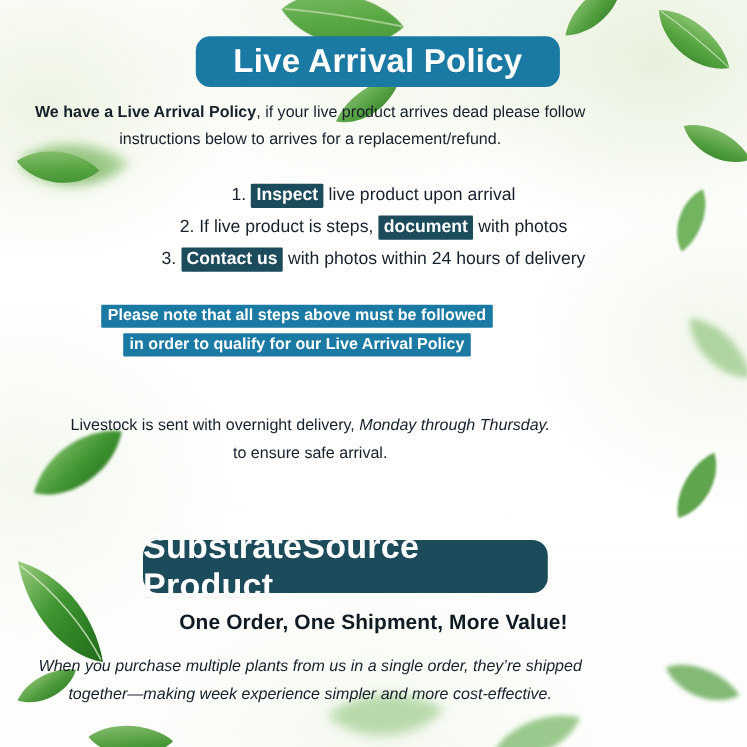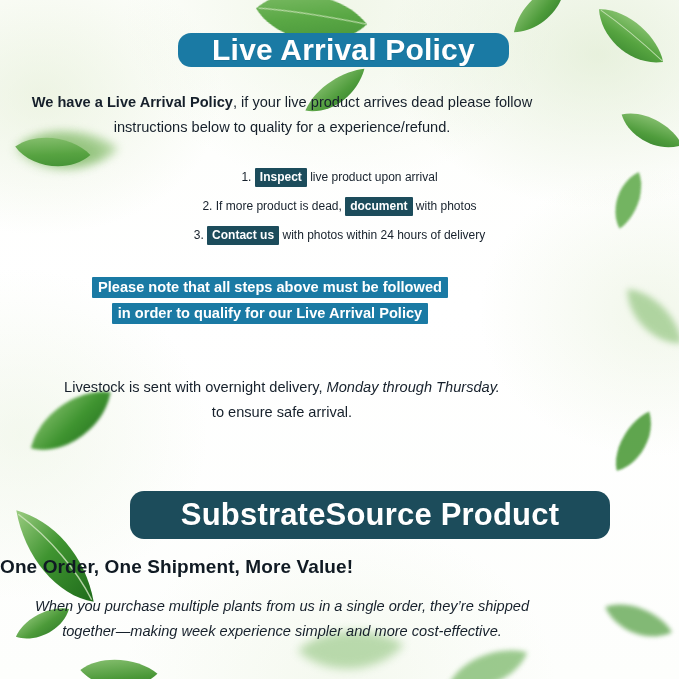--- a/index.html
+++ b/index.html
@@ -27,44 +27,44 @@
   
   .content{position:relative;z-index:5;width:679px;height:679px;}
 
   .banner{
     position:absolute;display:flex;align-items:center;justify-content:center;
     color:#ffffff;font-weight:bold;letter-spacing:.2px;
     border-radius:14px;
     text-shadow:0 1px 0 rgba(0,0,0,.08);
   }
   #banner-live{
-    left:178px;top:33px;width:331px;height:34px;
+    left:178px;top:33px;width:331px;height:46px;
     background:#1a7aa4;font-size:30px;border-radius:13px 13px 13px 13px;
   }
   #banner-sub{
-    left:130px;top:491px;width:480px;height:48px;
+    left:130px;top:491px;width:368px;height:48px;
     background:#1c4c5b;font-size:31px;border-radius:14px;
   }
 
   .para{
     position:absolute;left:0;width:564px;text-align:center;
     color:#16202b;font-size:14.6px;line-height:25px;
   }
   #intro{top:90px;}
   #intro .lead{font-weight:bold;}
   #livestock{top:375px;}
   #bundle{top:594px;font-style:italic;}
   #tagline{
-    position:absolute;left:0;top:556px;width:679px;text-align:left;
+    position:absolute;left:0;top:556px;width:679px;text-align:center;
     font-size:19px;font-weight:bold;color:#101a23;letter-spacing:.1px;
   }
 
   .steps{
     position:absolute;left:0;top:163px;width:679px;
-    text-align:center;color:#16202b;font-size:12px;line-height:29px;
+    text-align:center;color:#16202b;font-size:16px;line-height:29px;
   }
   .step{white-space:nowrap;}
   .hl-dark{
     background:#1c4c5b;color:#ffffff;font-weight:bold;
     padding:2px 5px 3px 5px;border-radius:1px;
   }
 
   .note{
     position:absolute;left:0;top:274px;width:540px;text-align:center;
     font-size:14.6px;line-height:26px;
@@ -265,32 +265,32 @@
   <div class="content">
 
     <div class="banner" id="banner-live">
       <span>Live Arrival Policy</span>
     </div>
 
     <div class="para" id="intro">
       <div>
         <span class="lead">We have a Live Arrival Policy</span><span>, if your live product arrives dead please follow</span>
       </div>
-      <div>instructions below to quality for a experience/refund.</div>
+      <div>instructions below to arrives for a replacement/refund.</div>
     </div>
 
     <div class="steps">
 
       <div class="step">
         <span>1.</span>
         <span></span><span class="hl-dark">Inspect</span><span> live product upon arrival</span>
       </div>
 
       <div class="step">
-        <span>2.</span><span> If more product is dead, </span><span class="hl-dark">document</span><span> with photos</span>
+        <span>2.</span><span> If live product is steps, </span><span class="hl-dark">document</span><span> with photos</span>
       </div>
 
       <div class="step">
         <span>3.</span><span> </span><span class="hl-dark">Contact us</span><span> with photos within 24 hours of delivery</span>
       </div>
 
     </div>
 
     <div class="note">
       <span class="line">

